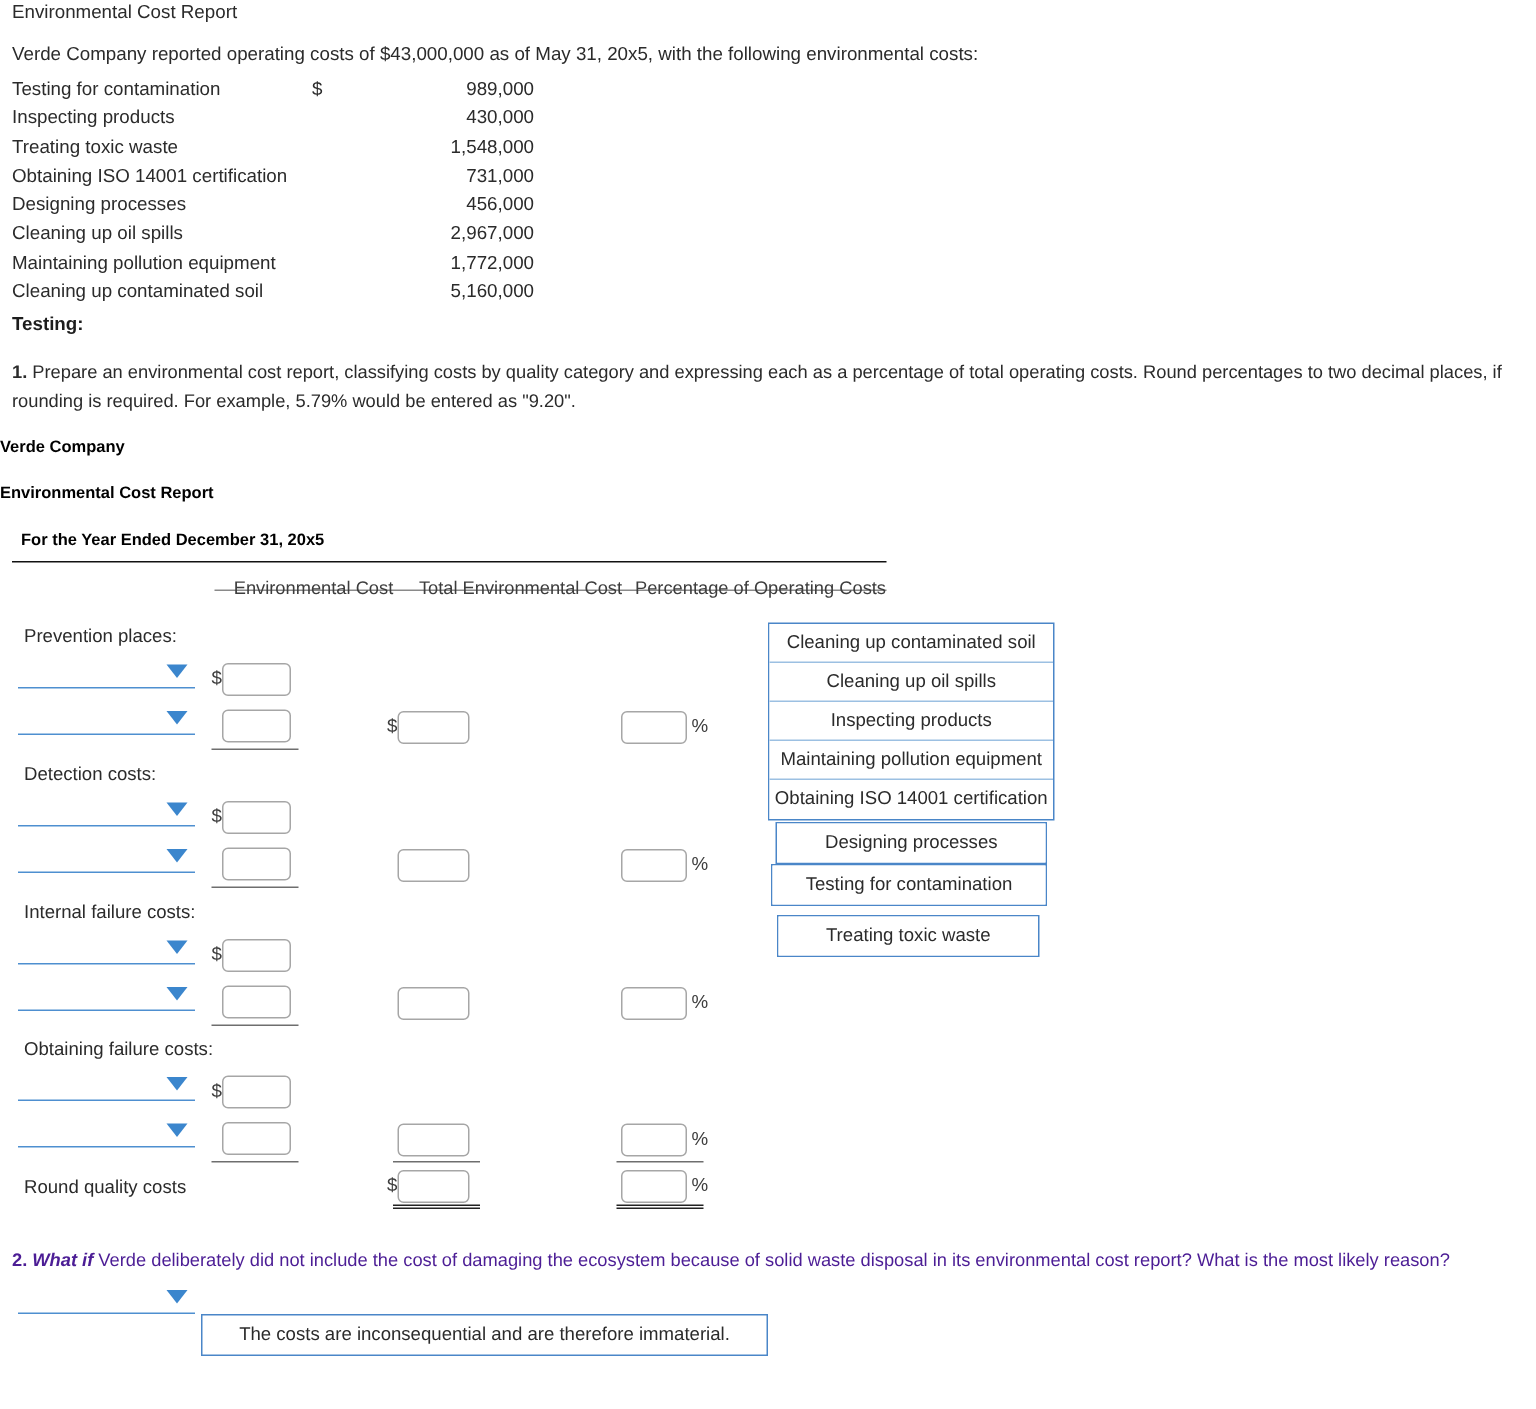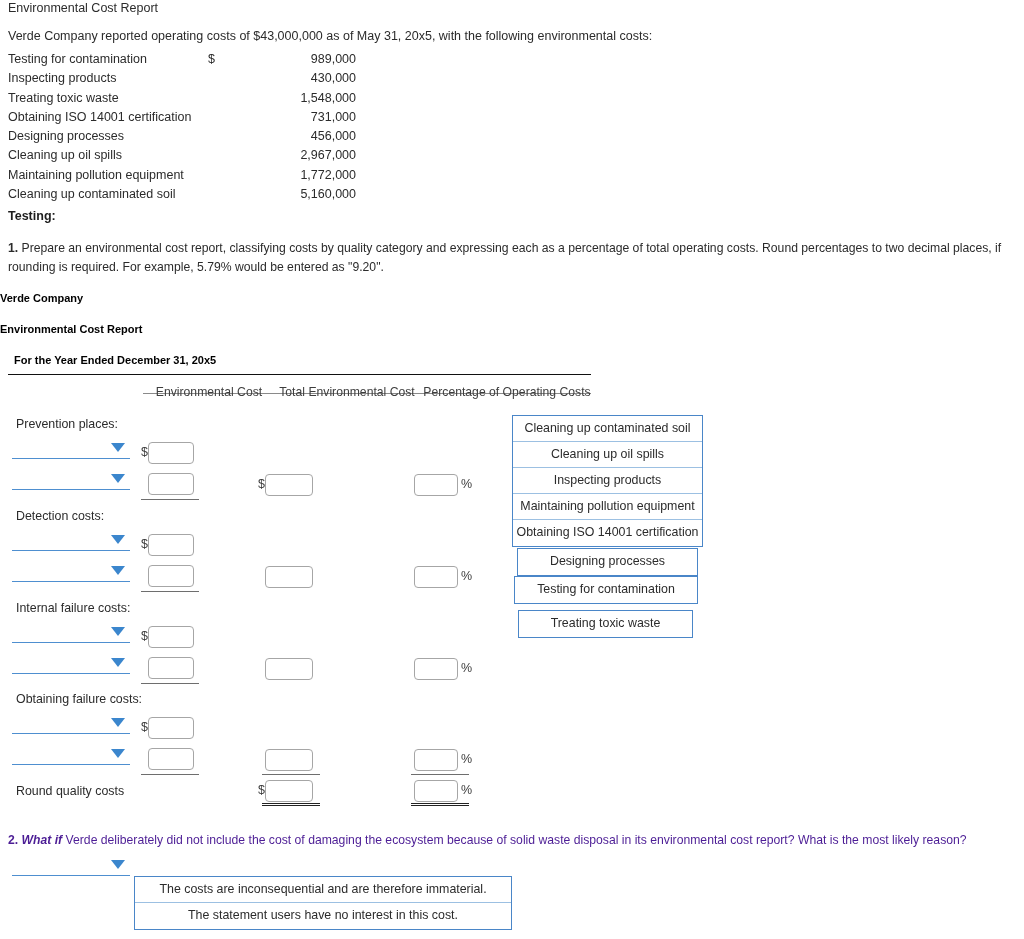--- a/index.html
+++ b/index.html
@@ -333,14 +333,13 @@
 
 <div class="req-2"><b>2.</b> <i>What if</i><span> Verde deliberately did not include the cost of damaging the ecosystem because of solid waste disposal in its environmental cost report? What is the most likely reason?</span></div>
 
 <div class="sel" style="left:12px; top:856px; width:118px;">
   <span class="sel-line"></span>
   <span class="caret"></span>
 </div>
 
 <div class="optlist2" style="left:134px; top:852px; width:378px;margin-top:24px;">
   <div class="opt">The costs are inconsequential and are therefore immaterial.</div>
-  <div class="opt">The statement users have no interest in this cost.</div>
 </div>
 
 </body></html>

